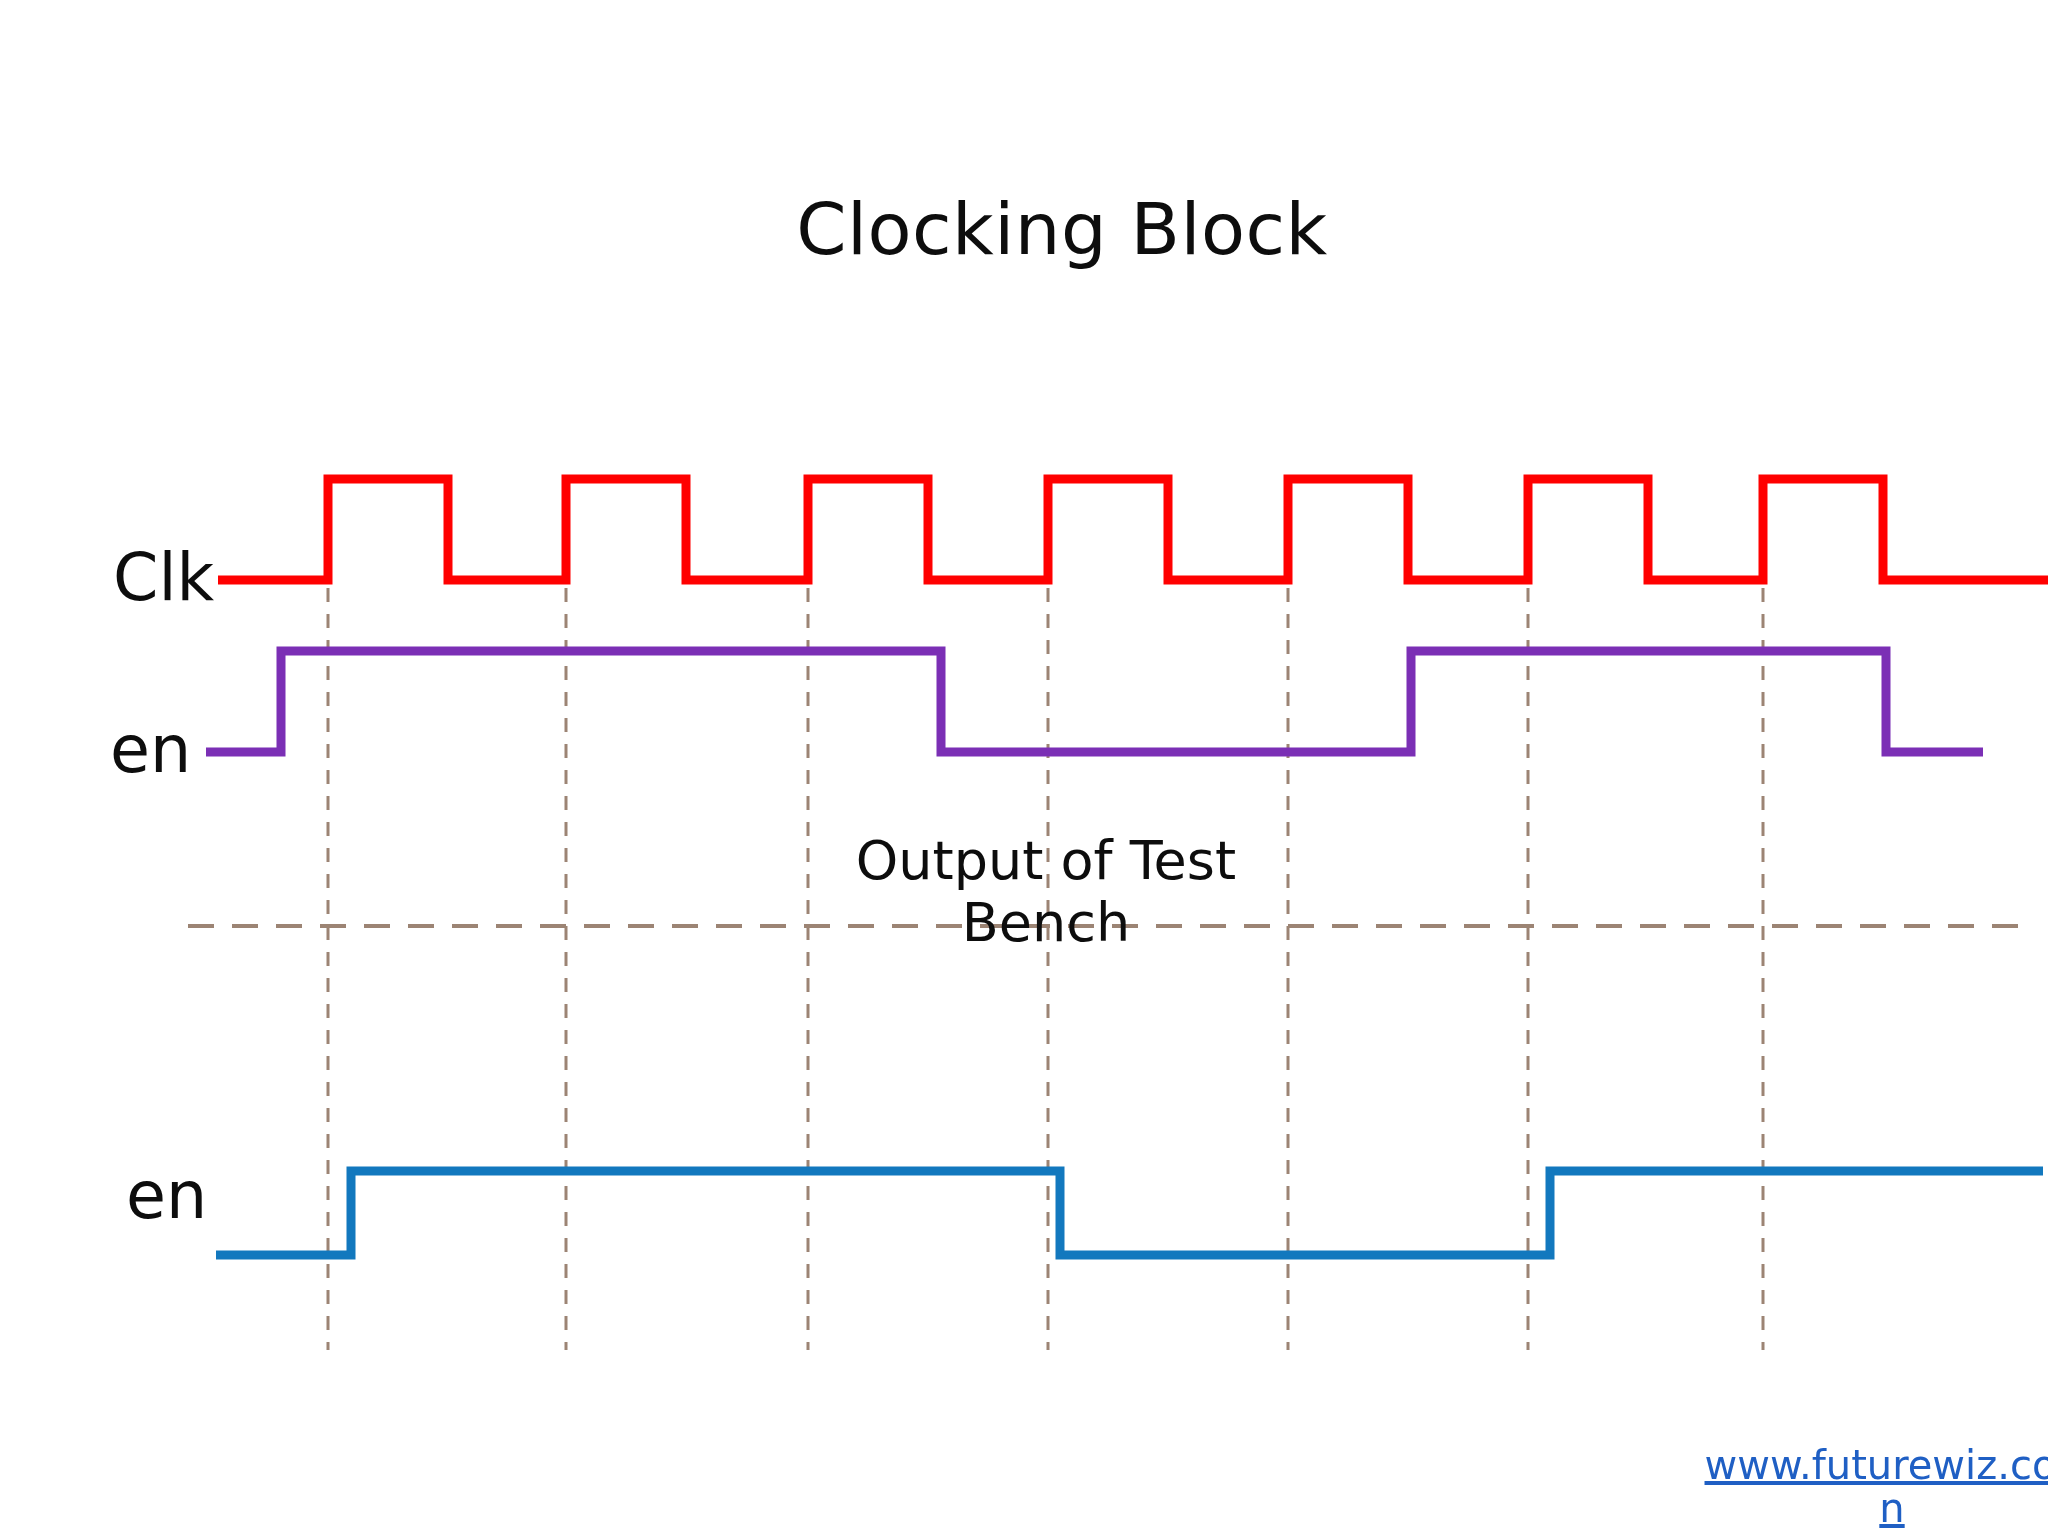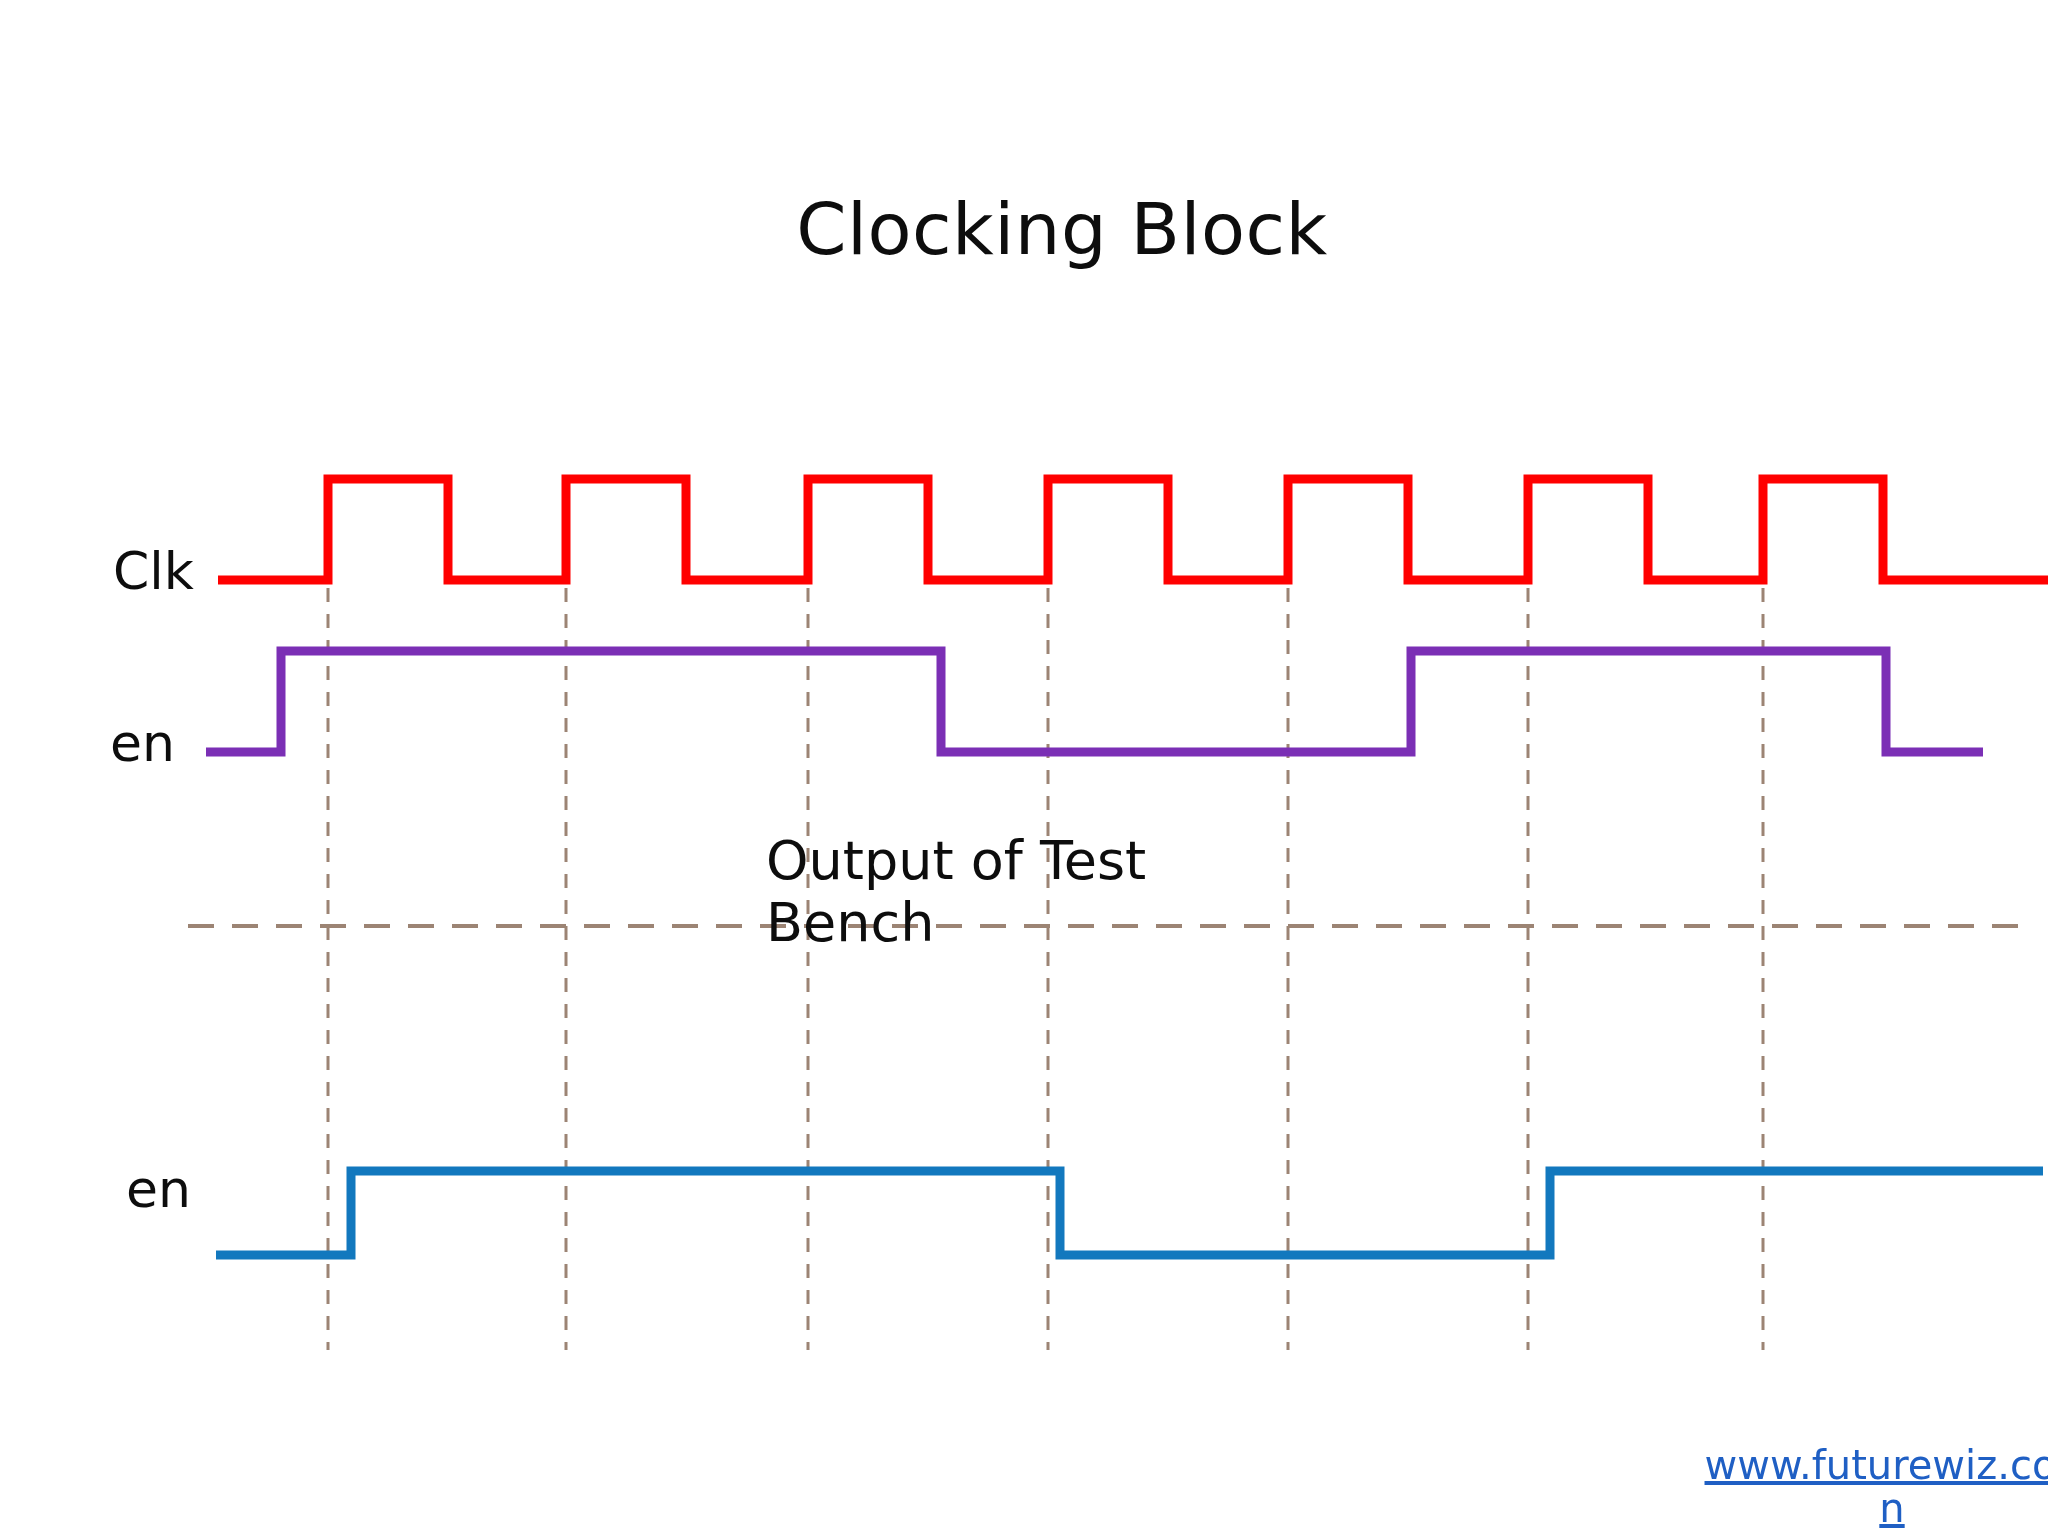--- a/index.html
+++ b/index.html
@@ -38,36 +38,37 @@
   svg.waves {
     position: absolute;
     left: 0;
     top: 0;
     width: 2048px;
     height: 1536px;
   }
   .sig-label {
     position: absolute;
     font-family: "DejaVu Sans", sans-serif;
-    font-size: 52px;
+    font-size: 65px;
     color: #0d0d0d;
     line-height: 1;
     white-space: nowrap;
   }
   #label-clk { left: 75px; top: 545px; }
   #label-en-tb { left: 72px; top: 717px; }
   #label-en-cb { left: 88px; top: 1163px; }
 
   .annot {
     position: absolute;
     font-family: "DejaVu Sans", sans-serif;
     font-size: 54px;
     color: #0d0d0d;
     line-height: 1.15;
     white-space: pre-line;
+    text-align: center;
   }
   #annot-tb {
     left: 728px;
     top: 830px;
     width: 560px;
   }
   #annot-cb-line1 {
     left: 508px;
     top: 1318px;
     width: 1300px;

